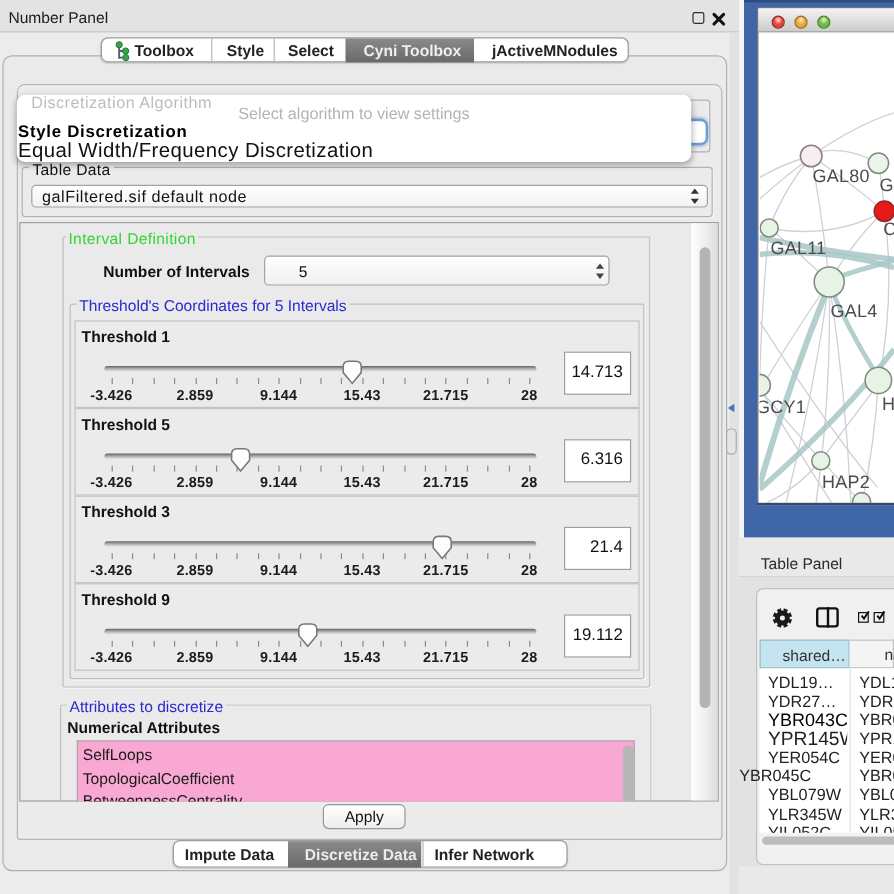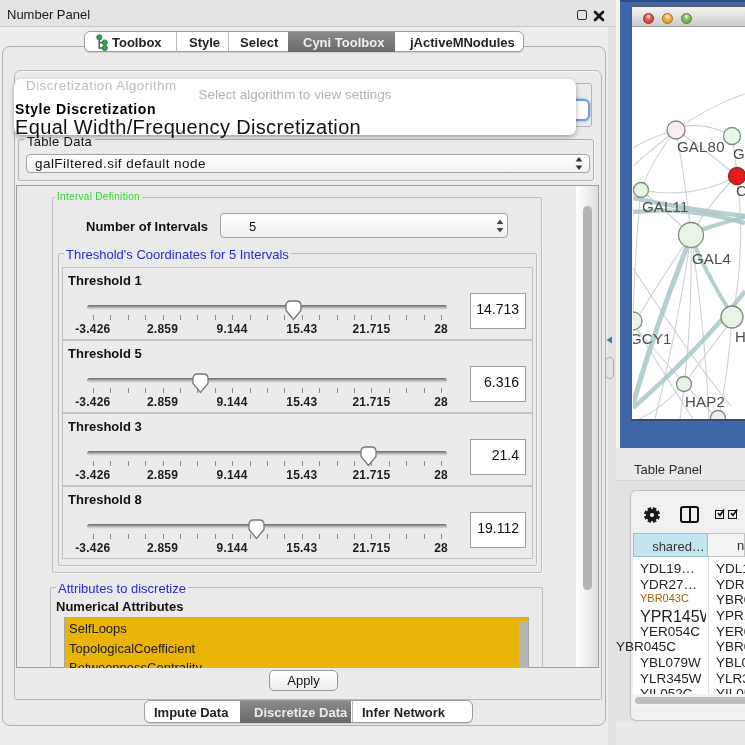--- a/index.html
+++ b/index.html
@@ -34,21 +34,21 @@
 <div style="position:absolute;left:26px;top:154px;width:564px;height:19px;background:linear-gradient(180deg,#ffffff,#f2f2f2);border:1px solid #a3a3a3;border-radius:4px"></div>
 <div style="position:absolute;left:35px;top:156px;font-size:13.5px;letter-spacing:0.45px;color:#111">galFiltered.sif default node</div>
 <svg style="position:absolute;left:574px;top:156px" width="10" height="15" viewBox="0 0 10 15">
     <path d="M5,1 L8.4,5.4 L1.6,5.4 Z" fill="#333"></path>
     <path d="M5,14 L1.6,9.6 L8.4,9.6 Z" fill="#333"></path>
   </svg>
 <div style="position:absolute;left:16px;top:185px;width:583px;height:483px;background:#eaeaea;border:1px solid #9f9f9f"></div>
 <div style="position:absolute;left:576px;top:186px;width:22px;height:481px;background:linear-gradient(90deg,#ffffff,#ededed 60%,#dcdcdc)"></div>
 <div style="position:absolute;left:583px;top:206px;width:9px;height:384px;background:#b4b4b4;border-radius:4.5px"></div>
 <div style="position:absolute;left:52px;top:197px;width:490px;height:376px;border:1px solid #bdbdbd;border-radius:2px;box-shadow:1px 1px 0 #f7f7f7"></div>
-<div style="position:absolute;left:55px;top:191px;padding:0 2px;background:#eaeaea;font-size:10px;letter-spacing:0.3px;color:#35d435">Interval Definition</div>
+<div style="position:absolute;left:55px;top:191px;padding:0 2px;background:#eaeaea;font-size:13px;letter-spacing:0.3px;color:#35d435">Interval Definition</div>
 <div style="position:absolute;left:86px;top:219px;font-size:13px;font-weight:bold;color:#111">Number of Intervals</div>
 <div style="position:absolute;left:220px;top:213px;width:288px;height:25px;background:linear-gradient(180deg,#ffffff,#f0f0f0);border:1px solid #a3a3a3;border-radius:4px"></div>
 <div style="position:absolute;left:249px;top:219px;font-size:13px;color:#111">5</div>
 <svg style="position:absolute;left:495px;top:218px" width="10" height="16" viewBox="0 0 10 16">
     <path d="M5,1.5 L8.4,6 L1.6,6 Z" fill="#444"></path>
     <path d="M5,14.5 L1.6,10 L8.4,10 Z" fill="#444"></path>
   </svg>
 <div style="position:absolute;left:58px;top:253px;width:479px;height:313px;border:1px solid #bdbdbd;border-radius:2px;box-shadow:1px 1px 0 #f7f7f7"></div>
 <div style="position:absolute;left:64px;top:247px;padding:0 2px;background:#eaeaea;font-size:13px;color:#2a2ad0">Threshold's Coordinates for 5 Intervals</div>
 <div style="position:absolute;left:62px;top:267px;width:471px;height:73px;border:1px solid #c3c3c3;background:#ebebeb;box-sizing:border-box"></div>
@@ -153,21 +153,21 @@
 <div style="position:absolute;left:265.8px;top:468px;width:72px;text-align:center;font-size:12px;letter-spacing:0.2px;font-weight:bold;color:#1c1c1c">15.43</div>
 <div style="position:absolute;left:335.4px;top:468px;width:72px;text-align:center;font-size:12px;letter-spacing:0.2px;font-weight:bold;color:#1c1c1c">21.715</div>
 <div style="position:absolute;left:405.1px;top:468px;width:72px;text-align:center;font-size:12px;letter-spacing:0.2px;font-weight:bold;color:#1c1c1c">28</div>
 <svg style="position:absolute;left:359.5px;top:446px;overflow:visible" width="17" height="21" viewBox="0 0 17 21">
     <defs></defs>
     <path d="M1,5.5 Q1,1 5.5,1 L11.5,1 Q16,1 16,5.5 L16,10.5 L8.5,19.5 L1,10.5 Z" fill="#fdfdfd" stroke="#787878" stroke-width="1.3"></path>
     <path d="M2.5,6 Q2.5,2.5 6,2.5 L11,2.5 Q14.5,2.5 14.5,6 L14.5,7 L2.5,7 Z" fill="#ffffff" opacity="0.9"></path>
   </svg>
 <div style="position:absolute;left:470px;top:439px;width:56px;height:36px;background:#fff;border:1px solid #9e9e9e;box-sizing:border-box;font-size:14px;color:#111;text-align:right;line-height:31px;padding-right:6px">21.4</div>
 <div style="position:absolute;left:62px;top:486px;width:471px;height:73px;border:1px solid #c3c3c3;background:#ebebeb;box-sizing:border-box"></div>
-<div style="position:absolute;left:68px;top:492px;width:140px;height:14px;font-size:13px;font-weight:bold;color:#111">Threshold 8</div>
+<div style="position:absolute;left:68px;top:492px;width:140px;height:14px;font-size:13px;font-weight:bold;color:#111">Threshold 9</div>
 <div style="position:absolute;left:87px;top:524px;width:360px;height:5px;border-radius:2.5px;background:linear-gradient(180deg,#636363 0%,#9d9d9d 35%,#c9c9c9 65%,#ededed 100%);"></div>
 <div style="position:absolute;left:92.8px;top:534px;width:1px;height:5px;background:#8b8b8b"></div>
 <div style="position:absolute;left:110.2px;top:534px;width:1px;height:5px;background:#8b8b8b"></div>
 <div style="position:absolute;left:127.6px;top:534px;width:1px;height:5px;background:#8b8b8b"></div>
 <div style="position:absolute;left:145.0px;top:534px;width:1px;height:5px;background:#8b8b8b"></div>
 <div style="position:absolute;left:162.5px;top:534px;width:1px;height:5px;background:#8b8b8b"></div>
 <div style="position:absolute;left:179.9px;top:534px;width:1px;height:5px;background:#8b8b8b"></div>
 <div style="position:absolute;left:197.3px;top:534px;width:1px;height:5px;background:#8b8b8b"></div>
 <div style="position:absolute;left:214.7px;top:534px;width:1px;height:5px;background:#8b8b8b"></div>
 <div style="position:absolute;left:232.1px;top:534px;width:1px;height:5px;background:#8b8b8b"></div>
@@ -191,36 +191,36 @@
 <div style="position:absolute;left:405.1px;top:541px;width:72px;text-align:center;font-size:12px;letter-spacing:0.2px;font-weight:bold;color:#1c1c1c">28</div>
 <svg style="position:absolute;left:248.0px;top:519px;overflow:visible" width="17" height="21" viewBox="0 0 17 21">
     <defs></defs>
     <path d="M1,5.5 Q1,1 5.5,1 L11.5,1 Q16,1 16,5.5 L16,10.5 L8.5,19.5 L1,10.5 Z" fill="#fdfdfd" stroke="#787878" stroke-width="1.3"></path>
     <path d="M2.5,6 Q2.5,2.5 6,2.5 L11,2.5 Q14.5,2.5 14.5,6 L14.5,7 L2.5,7 Z" fill="#ffffff" opacity="0.9"></path>
   </svg>
 <div style="position:absolute;left:470px;top:512px;width:56px;height:36px;background:#fff;border:1px solid #9e9e9e;box-sizing:border-box;font-size:14px;color:#111;text-align:right;line-height:31px;padding-right:6px">19.112</div>
 <div style="position:absolute;left:50px;top:587px;width:493px;height:81px;border:1px solid #bdbdbd;border-top-left-radius:2px;border-top-right-radius:2px;border-bottom:none"></div>
 <div style="position:absolute;left:56px;top:581px;padding:0 2px;background:#eaeaea;font-size:13px;color:#2a2ad0">Attributes to discretize</div>
 <div style="position:absolute;left:56px;top:599px;font-size:13px;font-weight:bold;color:#111">Numerical Attributes</div>
-<div style="position:absolute;left:64px;top:617px;width:465px;height:51px;background:#eab308;border:1px solid #a8a8a8;border-bottom:none;overflow:hidden">
+<div style="position:absolute;left:64px;top:617px;width:465px;height:51px;background:#f9a8d4;border:1px solid #a8a8a8;border-bottom:none;overflow:hidden">
     <div style="position:absolute;left:4px;top:1px;font-size:13px;color:#1a1a1a;line-height:19.5px">SelfLoops<br>TopologicalCoefficient<br>BetweennessCentrality</div>
   </div>
 <div style="position:absolute;left:519px;top:621px;width:9px;height:47px;background:#b7b7b7;border-radius:4.5px 4.5px 0 0"></div>
 <div style="position:absolute;left:269px;top:670px;width:69px;height:21px;background:linear-gradient(180deg,#ffffff,#ededed);border:1px solid #989898;border-radius:5px;font-size:13px;color:#111;text-align:center;line-height:19px">Apply</div>
 <div style="position:absolute;left:144px;top:700px;width:329px;height:23px;background:#fff;border:1px solid #9d9d9d;border-radius:6px;box-shadow:0 1px 1px rgba(0,0,0,0.12)"></div>
 <div style="position:absolute;left:240px;top:700.5px;width:111px;height:22px;background:linear-gradient(180deg,#8a8a8a,#696969)"></div>
 <div style="position:absolute;left:352px;top:701px;width:1px;height:21px;background:#b9b9b9"></div>
 <div style="position:absolute;top:705px;font-size:13px;font-weight:bold;color:#232323;left:154px">Impute Data</div>
 <div style="position:absolute;top:705px;font-size:13px;font-weight:bold;color:#ececec;left:254px">Discretize Data</div>
 <div style="position:absolute;top:705px;font-size:13px;font-weight:bold;color:#232323;left:362px">Infer Network</div>
 <div style="position:absolute;left:14px;top:79px;width:562px;height:56px;background:#fff;border-radius:7px;box-shadow:0 2px 5px rgba(0,0,0,0.32)"></div>
 <div style="position:absolute;left:26px;top:78px;font-size:13.5px;letter-spacing:0.4px;color:#bcbcbc">Discretization Algorithm</div>
 <div style="position:absolute;left:14px;top:86.5px;width:562px;text-align:center;font-size:13.5px;color:#b3b3b3">Select algorithm to view settings</div>
 <div style="position:absolute;left:15px;top:101px;font-size:14px;letter-spacing:0.6px;font-weight:bold;color:#000">Style Discretization</div>
-<div style="position:absolute;left:15px;top:116px;font-size:20px;letter-spacing:0.35px;color:#111">Equal Width/Frequency Discretization</div>
+<div style="position:absolute;left:15px;top:116px;font-size:17px;letter-spacing:0.35px;color:#111">Equal Width/Frequency Discretization</div>
 <div style="position:absolute;left:605px;top:357px;width:9px;height:22px;border:1px solid #ababab;border-radius:4px;background:#e4e4e4"></div>
 <svg style="position:absolute;left:606px;top:336px" width="7" height="8" viewBox="0 0 7 8">
     <path d="M6,0.5 L6,7.5 L0.5,4 Z" fill="#4576b8"></path>
   </svg>
 <div style="position:absolute;left:620px;top:0;width:125px;height:448px;background:#3f66a6;border-top:2px solid #2d4c80"></div>
 <div style="position:absolute;left:631px;top:6px;width:114px;height:415px;background:#fff;border:1px solid #5a5a66;border-right:none"></div>
 <div style="position:absolute;left:632px;top:7px;width:113px;height:20px;background:linear-gradient(180deg,#f4f4f4,#cbcbcb);border-bottom:1px solid #9a9a9a"></div>
 <div style="position:absolute;left:642.5px;top:12.5px;width:11px;height:11px;border-radius:50%;background:radial-gradient(circle at 50% 30%, #ffe9e0 0%, #e2463c 45%, #e2463c 70%, #99291f 100%);border:1px solid #99291f"></div>
 <div style="position:absolute;left:661.5px;top:12.5px;width:11px;height:11px;border-radius:50%;background:radial-gradient(circle at 50% 30%, #ffe9e0 0%, #e9a83a 45%, #e9a83a 70%, #9a6d1b 100%);border:1px solid #9a6d1b"></div>
 <div style="position:absolute;left:680.5px;top:12.5px;width:11px;height:11px;border-radius:50%;background:radial-gradient(circle at 50% 30%, #ffe9e0 0%, #6cbd45 45%, #6cbd45 70%, #4a8527 100%);border:1px solid #4a8527"></div>
@@ -302,21 +302,21 @@
   </svg>
 <div style="position:absolute;left:633px;top:533px;width:75px;height:24px;background:#c4e4f0;border:1px solid #9dbecb;font-size:13px;color:#333;text-align:center;text-indent:16px;line-height:26px">shared…</div>
 <div style="position:absolute;left:708px;top:533px;width:37px;height:24px;background:#f4f4f4;border:1px solid #c2c2c2;border-left:none"></div>
 <div style="position:absolute;left:737px;top:538px;font-size:13px;color:#333">na</div>
 <div style="position:absolute;left:633px;top:557px;width:112px;height:137px;background:#fff;overflow:hidden"></div>
 <div style="position:absolute;left:708px;top:557px;width:1px;height:137px;background:#e2e2e2"></div>
 <div style="position:absolute;left:640px;top:560.8px;width:66px;height:15px;overflow:hidden;font-size:13.5px;color:#222">YDL19…</div>
 <div style="position:absolute;left:716px;top:560.8px;width:29px;height:15px;overflow:hidden;font-size:13.5px;color:#222">YDL19</div>
 <div style="position:absolute;left:640px;top:576.5px;width:66px;height:15px;overflow:hidden;font-size:13.5px;color:#222">YDR27…</div>
 <div style="position:absolute;left:716px;top:576.5px;width:29px;height:15px;overflow:hidden;font-size:13.5px;color:#222">YDR27</div>
-<div style="position:absolute;left:640px;top:592.2px;width:66px;height:15px;overflow:hidden;font-size:11px;color:#a16207">YBR043C</div>
+<div style="position:absolute;left:640px;top:592.2px;width:66px;height:15px;overflow:hidden;font-size:15px;color:#000000">YBR043C</div>
 <div style="position:absolute;left:716px;top:592.2px;width:29px;height:15px;overflow:hidden;font-size:13.5px;color:#222">YBR04</div>
 <div style="position:absolute;left:640px;top:607.9px;width:66px;height:15px;overflow:hidden;font-size:16px;color:#222">YPR145W</div>
 <div style="position:absolute;left:716px;top:607.9px;width:29px;height:15px;overflow:hidden;font-size:13.5px;color:#222">YPR14</div>
 <div style="position:absolute;left:640px;top:623.6px;width:66px;height:15px;overflow:hidden;font-size:13.5px;color:#222">YER054C</div>
 <div style="position:absolute;left:716px;top:623.6px;width:29px;height:15px;overflow:hidden;font-size:13.5px;color:#222">YER05</div>
 <div style="position:absolute;left:616px;top:639.3px;width:66px;height:15px;overflow:hidden;font-size:13.5px;color:#222">YBR045C</div>
 <div style="position:absolute;left:716px;top:639.3px;width:29px;height:15px;overflow:hidden;font-size:13.5px;color:#222">YBR04</div>
 <div style="position:absolute;left:640px;top:655.0px;width:66px;height:15px;overflow:hidden;font-size:13.5px;color:#222">YBL079W</div>
 <div style="position:absolute;left:716px;top:655.0px;width:29px;height:15px;overflow:hidden;font-size:13.5px;color:#222">YBL07</div>
 <div style="position:absolute;left:640px;top:670.7px;width:66px;height:15px;overflow:hidden;font-size:13.5px;color:#222">YLR345W</div>

